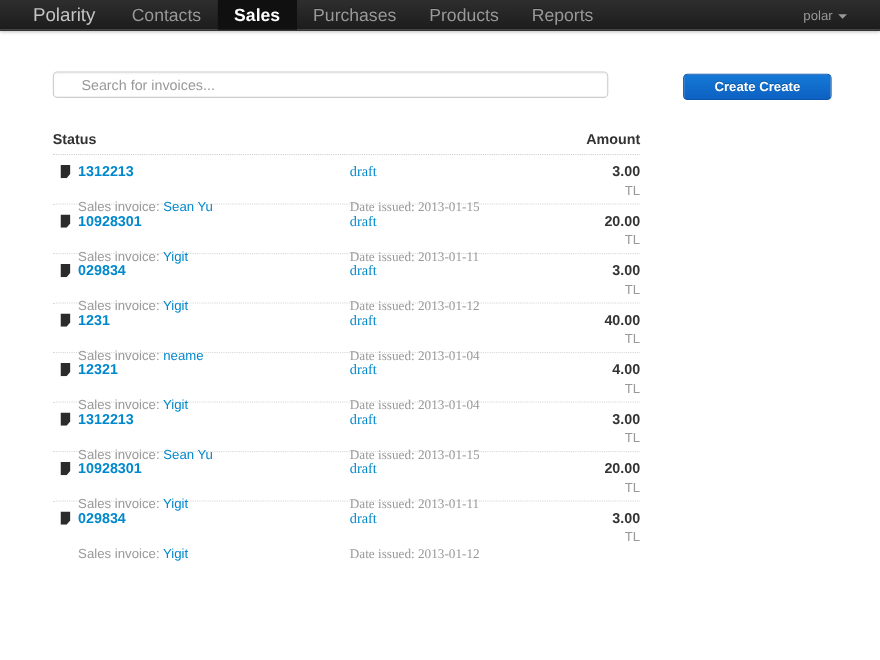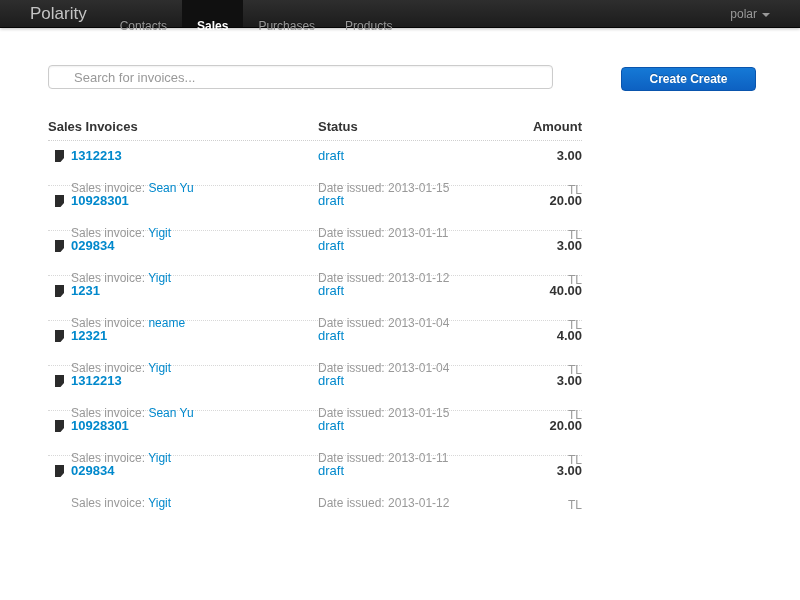--- a/index.html
+++ b/index.html
@@ -18,23 +18,23 @@
   .brand {
     color: #c4c4c4;
     font-size: 17px;
     line-height: 28px;
     padding: 0 18px 0 30px;
     cursor: pointer;
   }
   .nav-menu { display: flex; list-style: none; }
   .nav-menu li {
     color: #999;
-    font-size: 12px;
+    font-size: 16px;
     line-height: 28px;
-    padding: 12px 15px;
+    padding: 1px 15px;
     cursor: pointer;
     text-shadow: 0 -1px 0 rgba(0,0,0,.25);
   }
   .nav-menu li.active {
     background: #101010;
     color: #fff;
     font-weight: bold;
   }
   .user-menu {
     position: absolute;
@@ -109,49 +109,49 @@
   .invoice-row:last-child { border-bottom: none; }
 
   .cell-invoice { width: 270px; display: flex; }
   .file-icon { margin: 2px 7px 0 7px; flex: 0 0 auto; }
   .line1 { font-size: 13px; line-height: 15px; }
   .line2 { font-size: 12px; line-height: 15px; margin-top: 18px; color: #999; }
   .inv-number { color: #0088cc; font-weight: bold; cursor: pointer; text-decoration: none; }
   .link-blue { color: #0088cc; cursor: pointer; text-decoration: none; }
   .muted { color: #999; }
 
-  .cell-status { flex: 1; }
+  .cell-status { flex: 1; font-family: Liberation Serif, serif; }
   .cell-amount { width: 100px; text-align: right; }
   .amount-val { font-size: 13px; font-weight: bold; color: #333; line-height: 15px; }
-  .amount-cur { font-size: 12px; color: #999; line-height: 15px; margin-top: 20px; }
+  .amount-cur { font-size: 12px; color: #999; line-height: 15px; margin-top: 3px; }
 </style>
 </head>
 <body>
 
 <nav class="navbar">
   <span class="brand">Polarity</span>
   <ul class="nav-menu">
     <li>Contacts</li>
     <li class="active">Sales</li>
     <li>Purchases</li>
     <li>Products</li>
+    <li>Reports</li>
   </ul>
   <div class="user-menu">
     <span>polar</span><span class="caret"></span>
   </div>
 </nav>
 
 <div class="toolbar">
   <input class="search-input" type="text" placeholder="Search for invoices..." style="">
   <button class="create-btn">Create Create</button>
 </div>
 
 <div class="invoice-table">
   <div class="table-head">
-    <div class="col-invoice">Sales Invoices</div>
     <div class="col-status">Status</div>
     <div class="col-amount">Amount</div>
   </div>
   <div id="invoice-list">
   <div class="invoice-row">
     <div class="cell-invoice">
       <svg class="file-icon" width="9" height="12" viewBox="0 0 9 12">
         <path d="M0 0 h9 v8 l-3.5 4 H0 z" fill="#2b2b2b"></path>
       </svg>
       <div>

